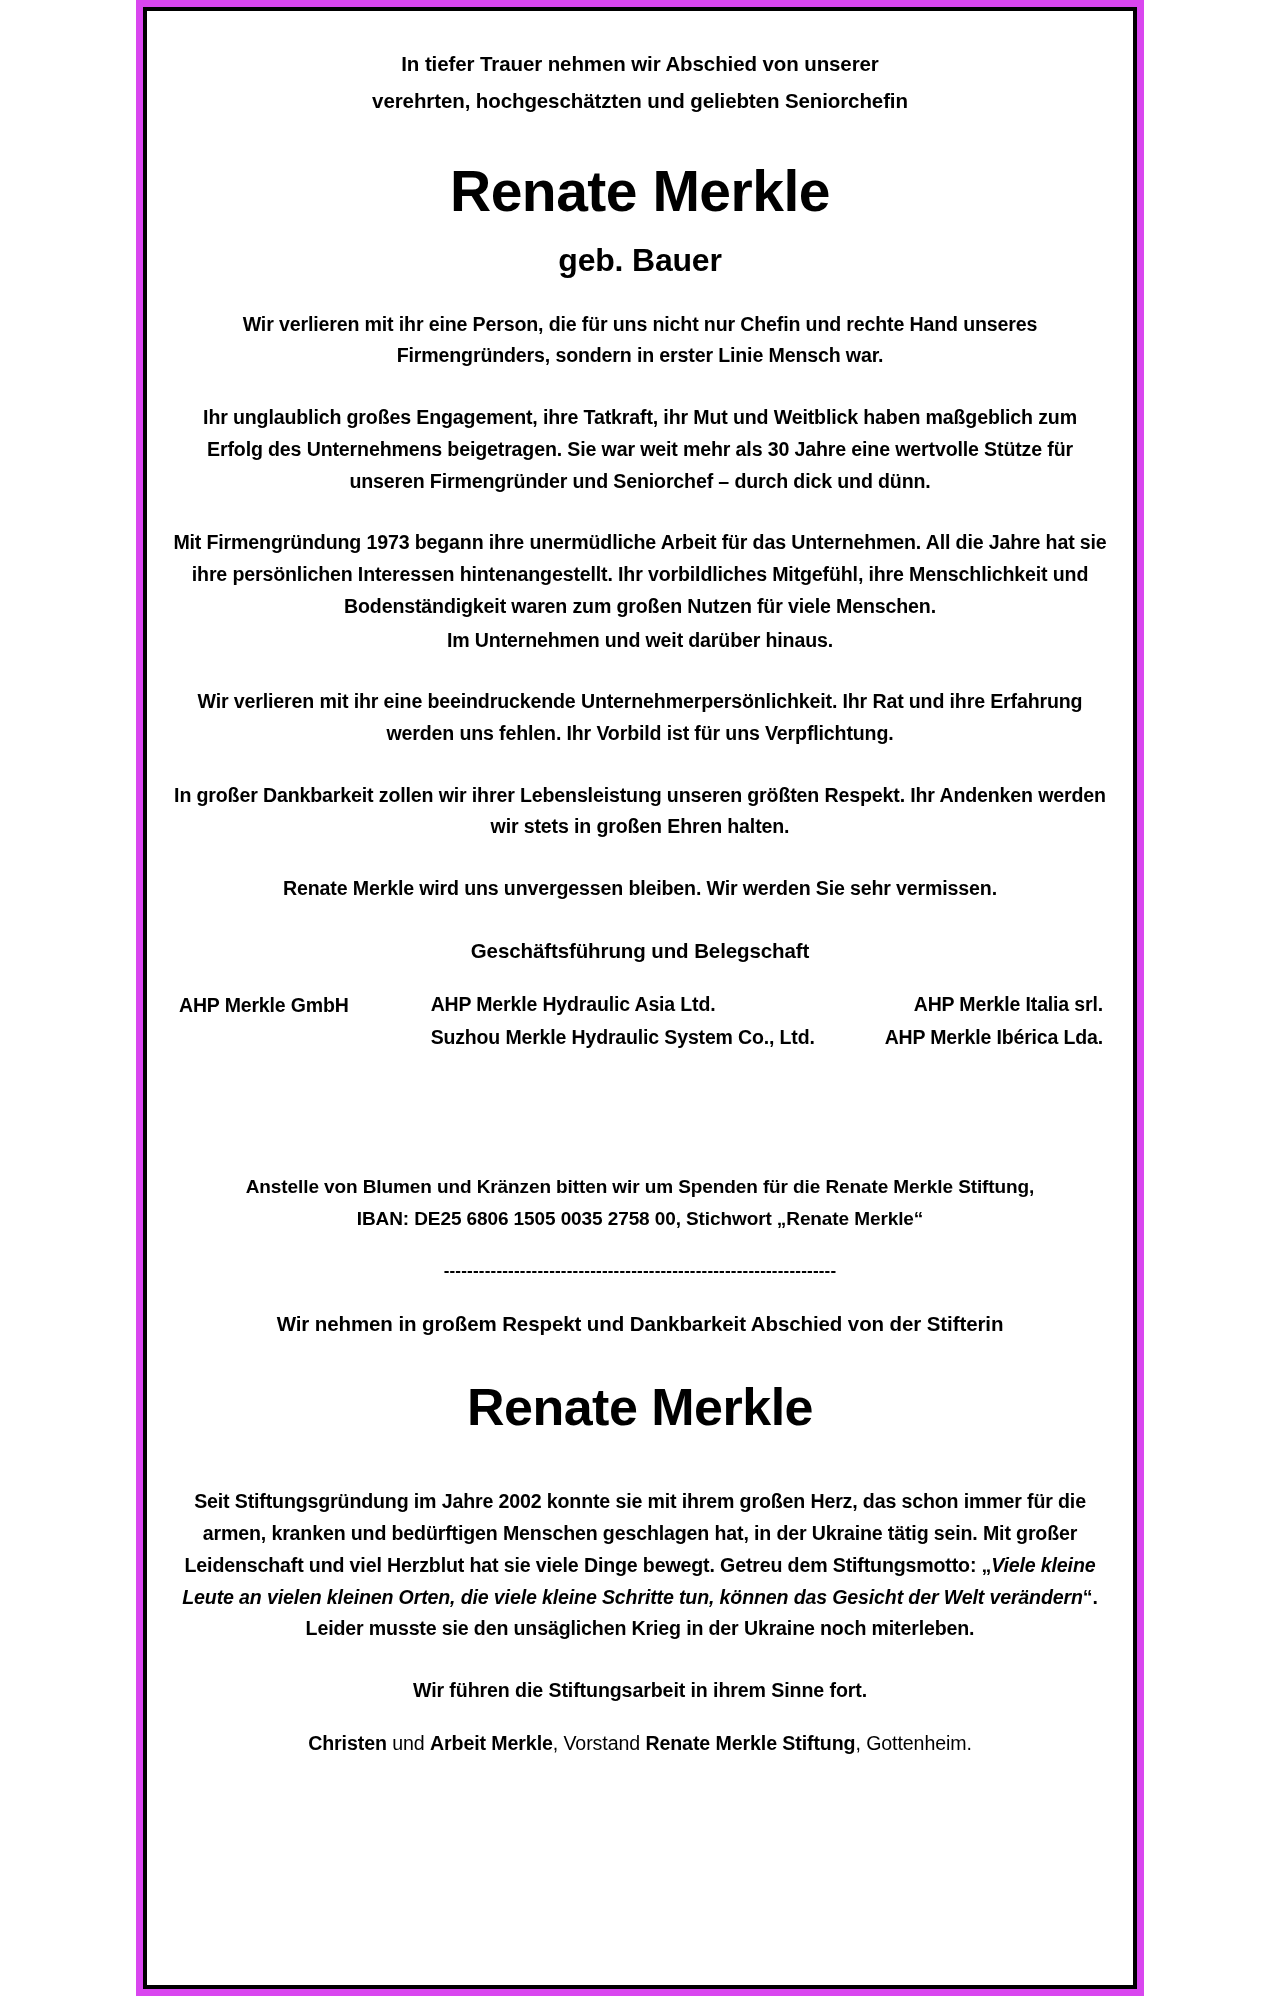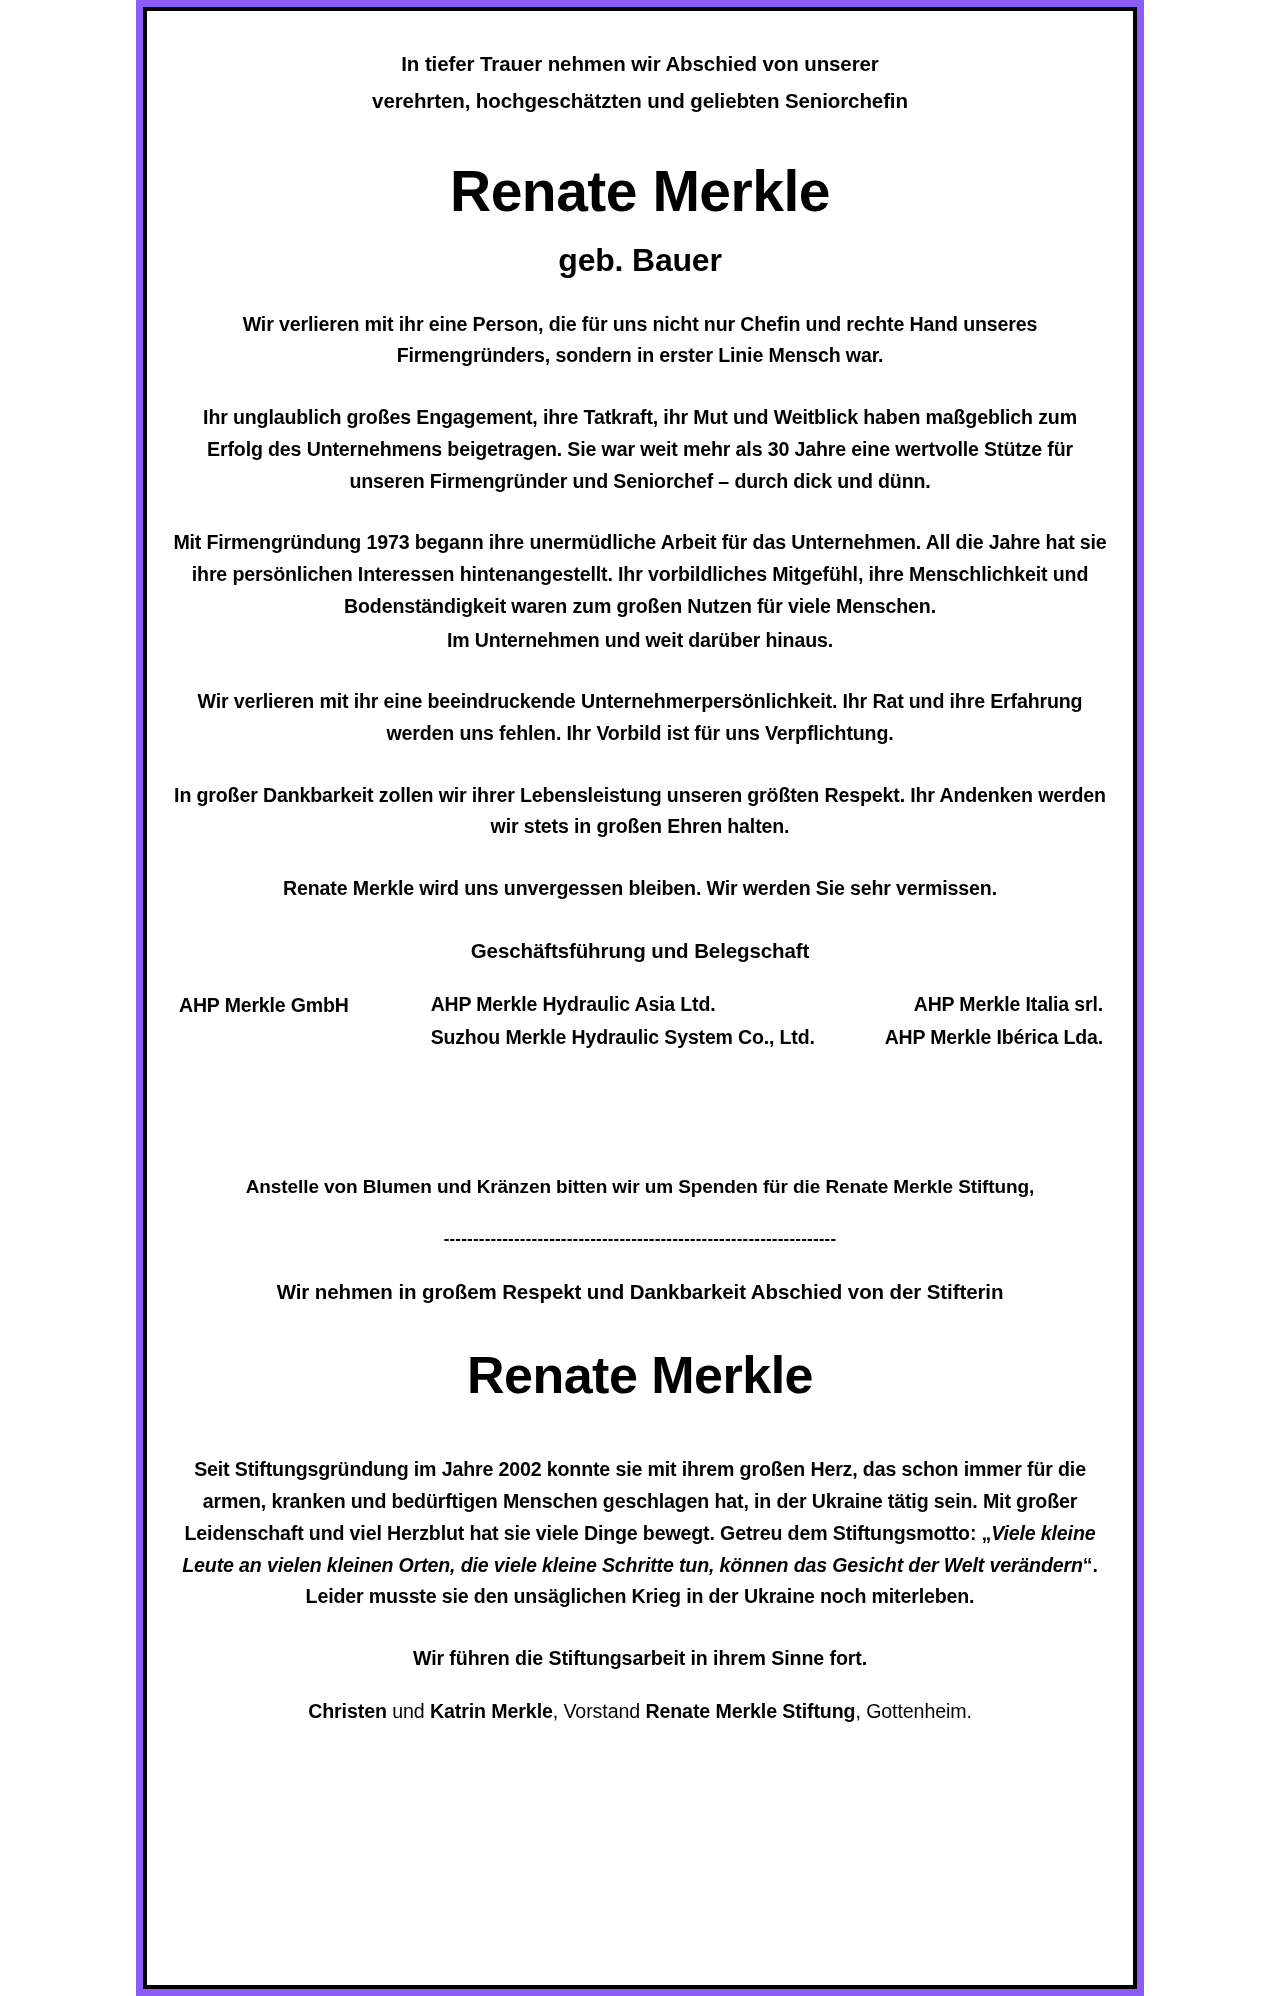--- a/index.html
+++ b/index.html
@@ -11,21 +11,21 @@
   body {
     width: 1280px;
     font-family: "Liberation Sans", "DejaVu Sans", sans-serif;
     color: #000000;
     -webkit-font-smoothing: antialiased;
   }
   .page {
     width: 1008px;
     min-height: 1996px;
     margin: 0 auto;
-    background: #8b5cf6;
+    background: #d946ef;
     box-sizing: border-box;
     padding: 7px;
   }
   .frame {
     border: 4px solid #000000;
     box-sizing: border-box;
     min-height: 1982px;
     padding: 34px 26px 18px 26px;
     background: #ffffff;
   }
@@ -222,29 +222,30 @@
           <span>Suzhou Merkle Hydraulic System Co., Ltd.</span>
         </div>
         <div class="col col-right">
           <span>AHP Merkle Italia srl.</span>
           <span>AHP Merkle Ibérica Lda.</span>
         </div>
       </div>
 
       <div class="donation">
         <span class="line">Anstelle von Blumen und Kränzen bitten wir um Spenden für die Renate Merkle Stiftung,</span>
+        <span class="line">IBAN:  DE25 6806 1505 0035 2758 00,  Stichwort „Renate Merkle“</span>
       </div>
 
       <div class="divider-dashes">-------------------------------------------------------------------</div>
 
       <div class="stifterin-line">Wir nehmen in großem Respekt und Dankbarkeit Abschied von der Stifterin</div>
 
       <h2 class="name-foundation">Renate Merkle</h2>
 
       <p class="para-foundation"><span>Seit Stiftungsgründung im Jahre 2002 konnte sie mit ihrem großen Herz, das schon immer für die armen, kranken und bedürftigen Menschen geschlagen hat, in der Ukraine tätig sein. Mit großer Leidenschaft und viel Herzblut hat sie viele Dinge bewegt. Getreu dem Stiftungsmotto: „</span><em>Viele kleine Leute an vielen kleinen Orten, die viele kleine Schritte tun, können das Gesicht der Welt verändern</em><span>“. Leider musste sie den unsäglichen Krieg in der Ukraine noch miterleben.</span></p>
 
       <div class="closing">Wir führen die Stiftungsarbeit in ihrem Sinne fort.</div>
 
-      <div class="signature"><b>Christen</b><span> und </span><b>Katrin Merkle</b><span>, Vorstand </span><b>Renate Merkle Stiftung</b><span>, Gottenheim.</span></div>
+      <div class="signature"><b>Christen</b><span> und </span><b>Arbeit Merkle</b><span>, Vorstand </span><b>Renate Merkle Stiftung</b><span>, Gottenheim.</span></div>
 
     </div>
   </div>
 </div>
 
 </body></html>

